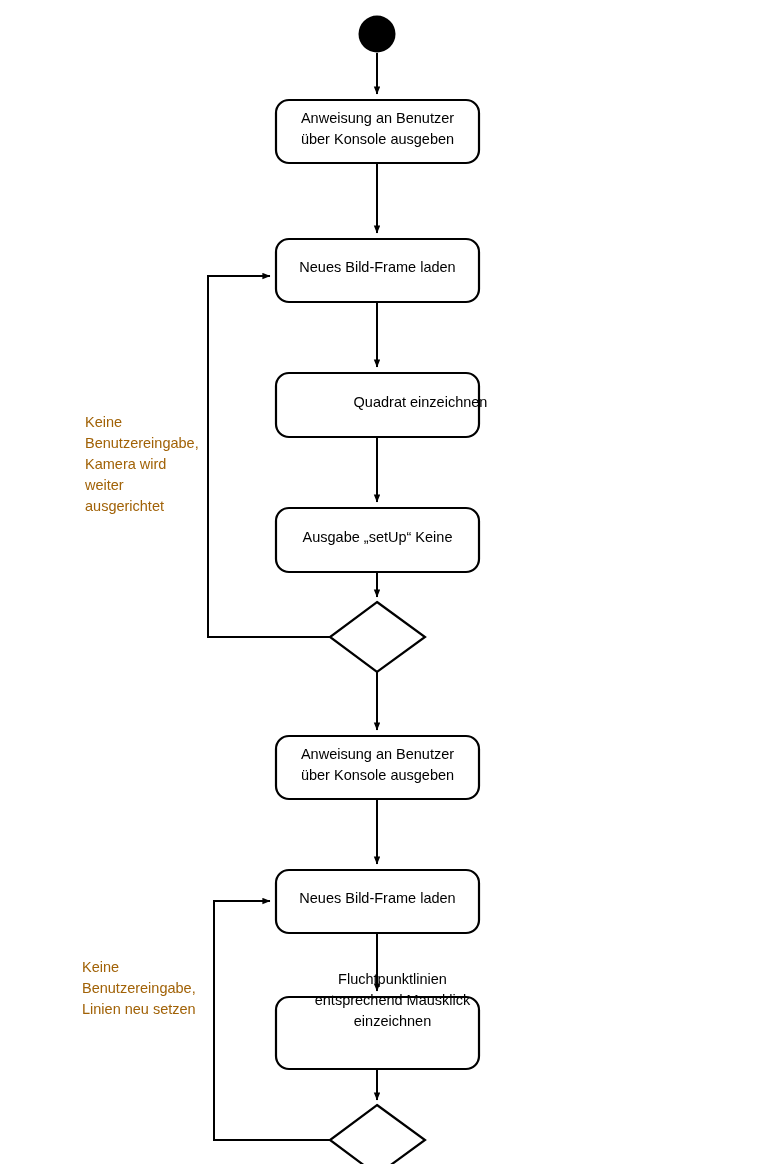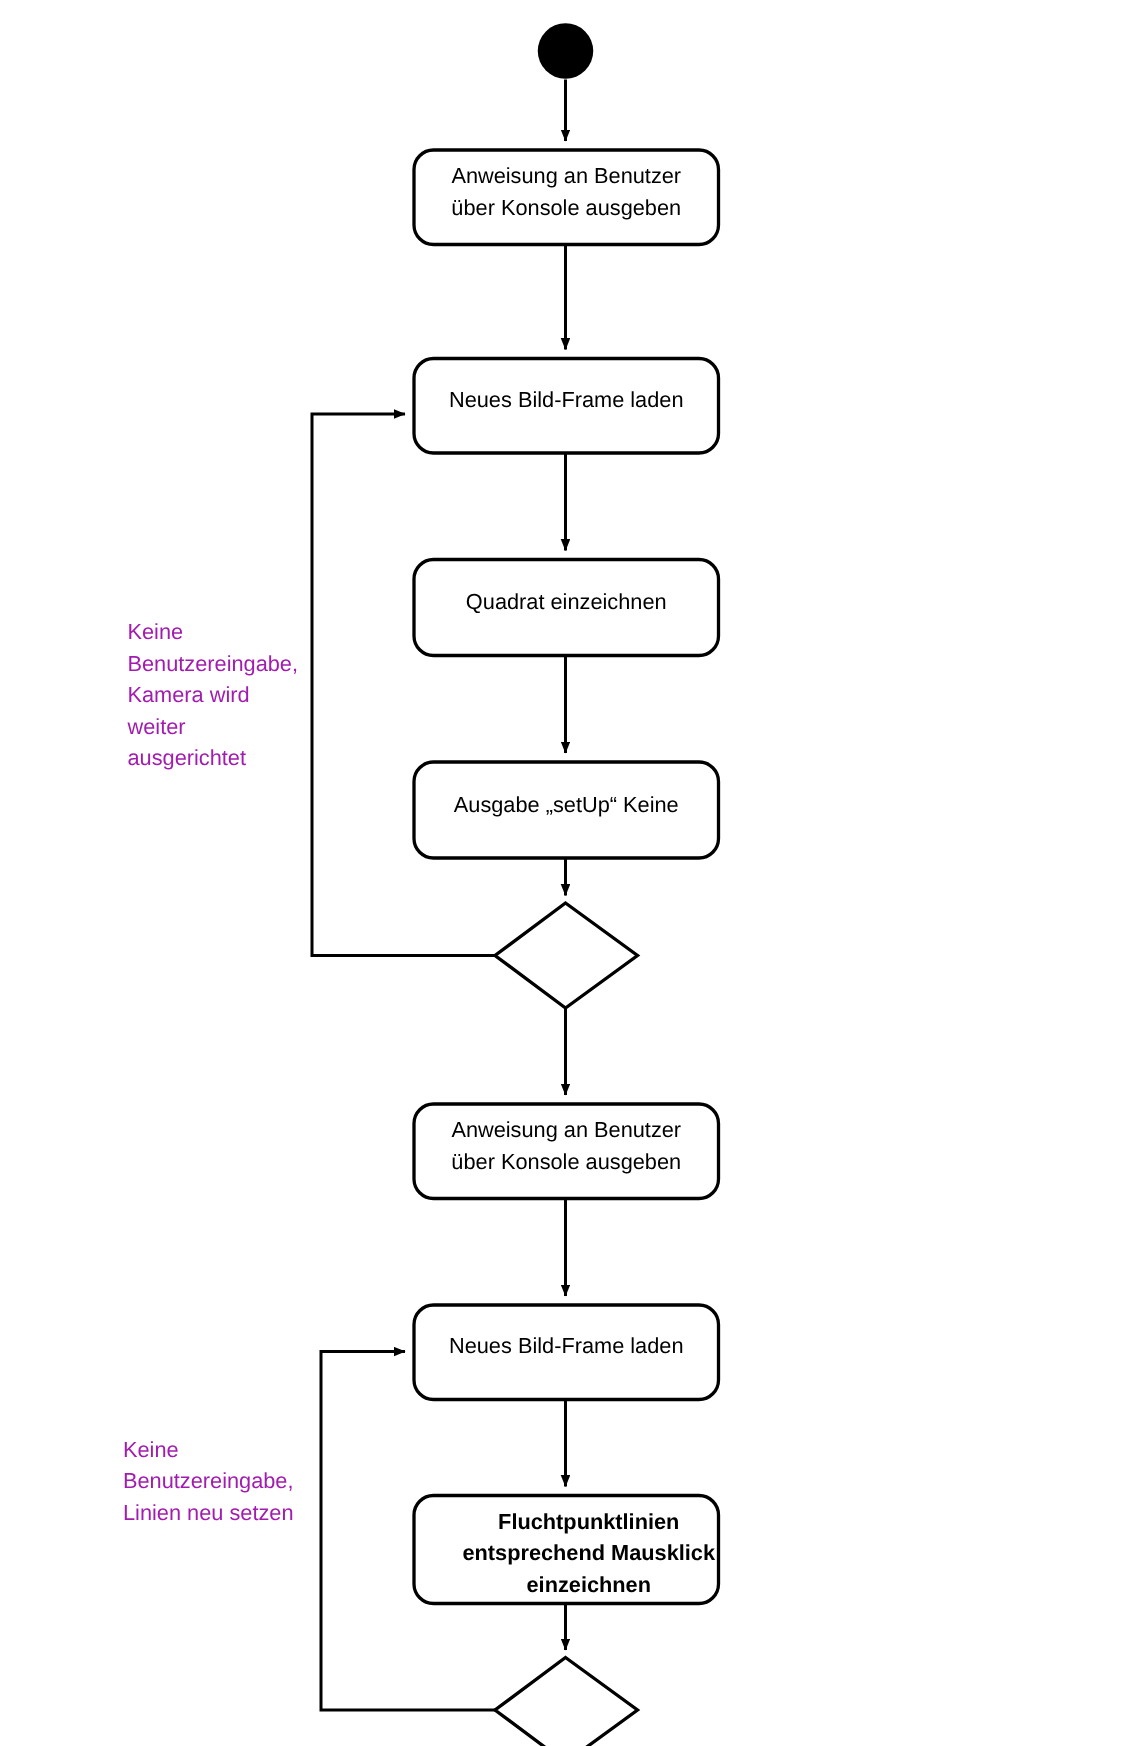--- a/index.html
+++ b/index.html
@@ -30,21 +30,21 @@
     text-align: center;
     color: #000000;
     font-size: 14.5px;
     line-height: 21px;
     font-family: "Liberation Sans", sans-serif;
     white-space: pre-line;
     pointer-events: none;
   }
   .edge-label {
     position: absolute;
-    color: #a21caf;
+    color: #a16207;
     font-size: 14.5px;
     line-height: 21px;
     font-family: "Liberation Sans", sans-serif;
     white-space: pre-line;
   }
   .edge-label.left {
     text-align: left;
   }
 </style>
 </head>
@@ -100,30 +100,30 @@
     <polygon points="377,1105 425,1140 377,1175 330,1140" fill="#ffffff" stroke="#000000" stroke-width="2.2"></polygon>
 
     <path d="M330,1140 L214,1140 L214,901 L270,901" fill="none" stroke="#000000" stroke-width="2" marker-end="url(#arrowhead)"></path>
   </svg>
 
   <div class="node-label" style="left:276px; top:108px; width:203px;">Anweisung an Benutzer
 über Konsole ausgeben</div>
 
   <div class="node-label" style="left:276px; top:257px; width:203px;">Neues Bild-Frame laden</div>
 
-  <div class="node-label" style="left:276px; top:392px; width:203px;">Quadrat einzeichnen</div>
+  <div class="node-label" style="left:276px; top:392px; width:203px;padding-left:43px;">Quadrat einzeichnen</div>
 
   <div class="node-label" style="left:276px; top:527px; width:203px;">Ausgabe „setUp“ Keine</div>
 
   <div class="node-label" style="left:276px; top:744px; width:203px;">Anweisung an Benutzer
 über Konsole ausgeben</div>
 
   <div class="node-label" style="left:276px; top:888px; width:203px;">Neues Bild-Frame laden</div>
 
-  <div class="node-label" style="left:276px; top:1005px; width:233px;font-weight:bold;">Fluchtpunktlinien
+  <div class="node-label" style="left:276px; top:969px; width:233px;">Fluchtpunktlinien
 entsprechend Mausklick
 einzeichnen</div>
 
   <div class="edge-label left" style="left:85px; top:412px; width:125px;">Keine
 Benutzereingabe,
 Kamera wird
 weiter
 ausgerichtet</div>
 
 

